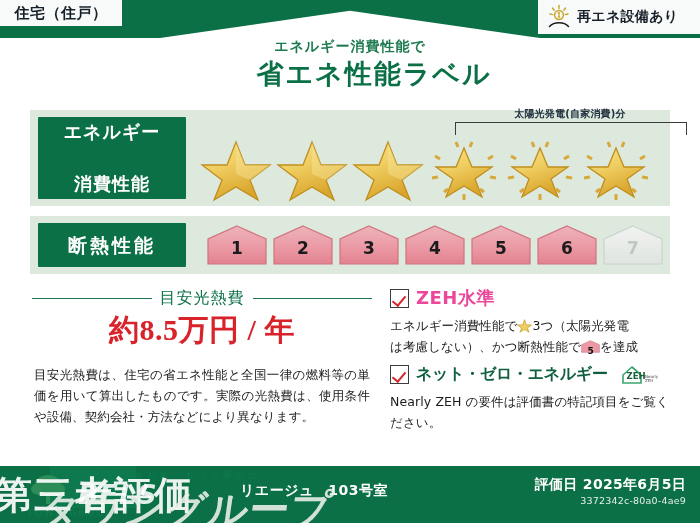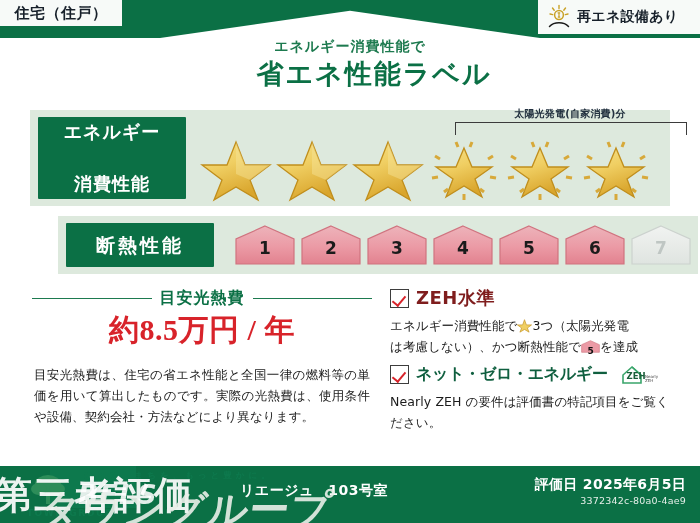--- a/index.html
+++ b/index.html
@@ -33,21 +33,21 @@
   .sun-ico{width:26px;height:26px;flex:0 0 26px;}
 
   
   .title-wrap{position:absolute;left:0;top:36px;width:700px;text-align:center;}
   .title-sub{font-size:14px;font-weight:bold;color:#1d7a4f;letter-spacing:1px;line-height:20px;}
   .title-main{font-size:27px;font-weight:bold;color:#0b7045;letter-spacing:2px;line-height:34px;margin-top:1px;margin-left:48px;}
 
   
   .panel{position:absolute;background:#dde9dd;}
   .panel-energy{left:30px;top:110px;width:640px;height:96px;}
-  .panel-insul{left:30px;top:216px;width:640px;height:58px;margin-left:28px;}
+  .panel-insul{left:30px;top:216px;width:640px;height:58px;}
 
   .cat-box{
     position:absolute;left:8px;top:7px;width:148px;
     background:#0b7045;color:#ffffff;display:flex;align-items:center;
     justify-content:center;flex-direction:column;border-radius:1px;
   }
   .panel-energy .cat-box{height:82px;gap:28px;}
   .panel-insul .cat-box{height:44px;}
   .cat-box .l1,.cat-box .l2{font-size:18px;font-weight:bold;letter-spacing:1px;line-height:24px;}
   .panel-insul .cat-box .l1{font-size:19px;letter-spacing:3px;}
@@ -70,21 +70,21 @@
   .house{position:relative;width:62px;height:42px;}
   .house .num{
     position:absolute;left:0;top:14px;width:62px;text-align:center;
     font-size:17px;font-weight:bold;color:#1b1b1b;z-index:2;
   }
   .house.off .num{color:#bfc6c3;}
 
   
   .cost-head{position:absolute;left:32px;top:288px;width:340px;display:flex;align-items:center;gap:8px;}
   .cost-head .ln{flex:1;height:1.5px;background:#1d7a4f;}
-  .cost-head .tx{font-size:16px;font-weight:bold;color:#0b7045;letter-spacing:1px;white-space:nowrap;}
+  .cost-head .tx{font-size:16px;font-weight:normal;color:#0b7045;letter-spacing:1px;white-space:nowrap;}
   .cost-value{
     position:absolute;left:32px;top:310px;width:340px;text-align:center;
     font-size:30px;font-weight:bold;color:#d8232a;letter-spacing:.5px;
     font-family:"Liberation Serif","DejaVu Serif",serif;
   }
   .cost-note{
     position:absolute;left:34px;top:364px;width:336px;
     font-size:12.5px;line-height:21px;color:#1b1b1b;letter-spacing:.1px;text-align:justify;
   }
 
@@ -94,21 +94,21 @@
   .zeh-title{display:flex;align-items:center;gap:7px;}
   .chk{
     width:19px;height:19px;flex:0 0 19px;border:1.5px solid #3d3d3d;background:#fff;
     position:relative;box-sizing:border-box;
   }
   .chk:after{
     content:"";position:absolute;left:4px;top:3px;width:6px;height:11px;
     border-right:2.6px solid #d8232a;border-bottom:2.6px solid #d8232a;
     transform:rotate(40deg);
   }
-  .zeh-title .tt{font-size:18px;font-weight:bold;color:#7f1d1d;letter-spacing:.5px;}
+  .zeh-title .tt{font-size:18px;font-weight:bold;color:#ec4899;letter-spacing:.5px;}
   .zeh-title .tt2{font-size:16px;font-weight:bold;color:#0f5f3f;letter-spacing:-.3px;}
   .zeh-body{
     margin-top:5px;font-size:12.5px;line-height:21px;color:#1b1b1b;letter-spacing:.1px;
   }
   .inline-star{display:inline-block;vertical-align:-3px;width:15px;height:15px;}
   .inline-house{
     display:inline-block;vertical-align:-3px;width:19px;height:15px;position:relative;
   }
   .inline-house .n{
     position:absolute;left:0;top:2px;width:19px;text-align:center;

